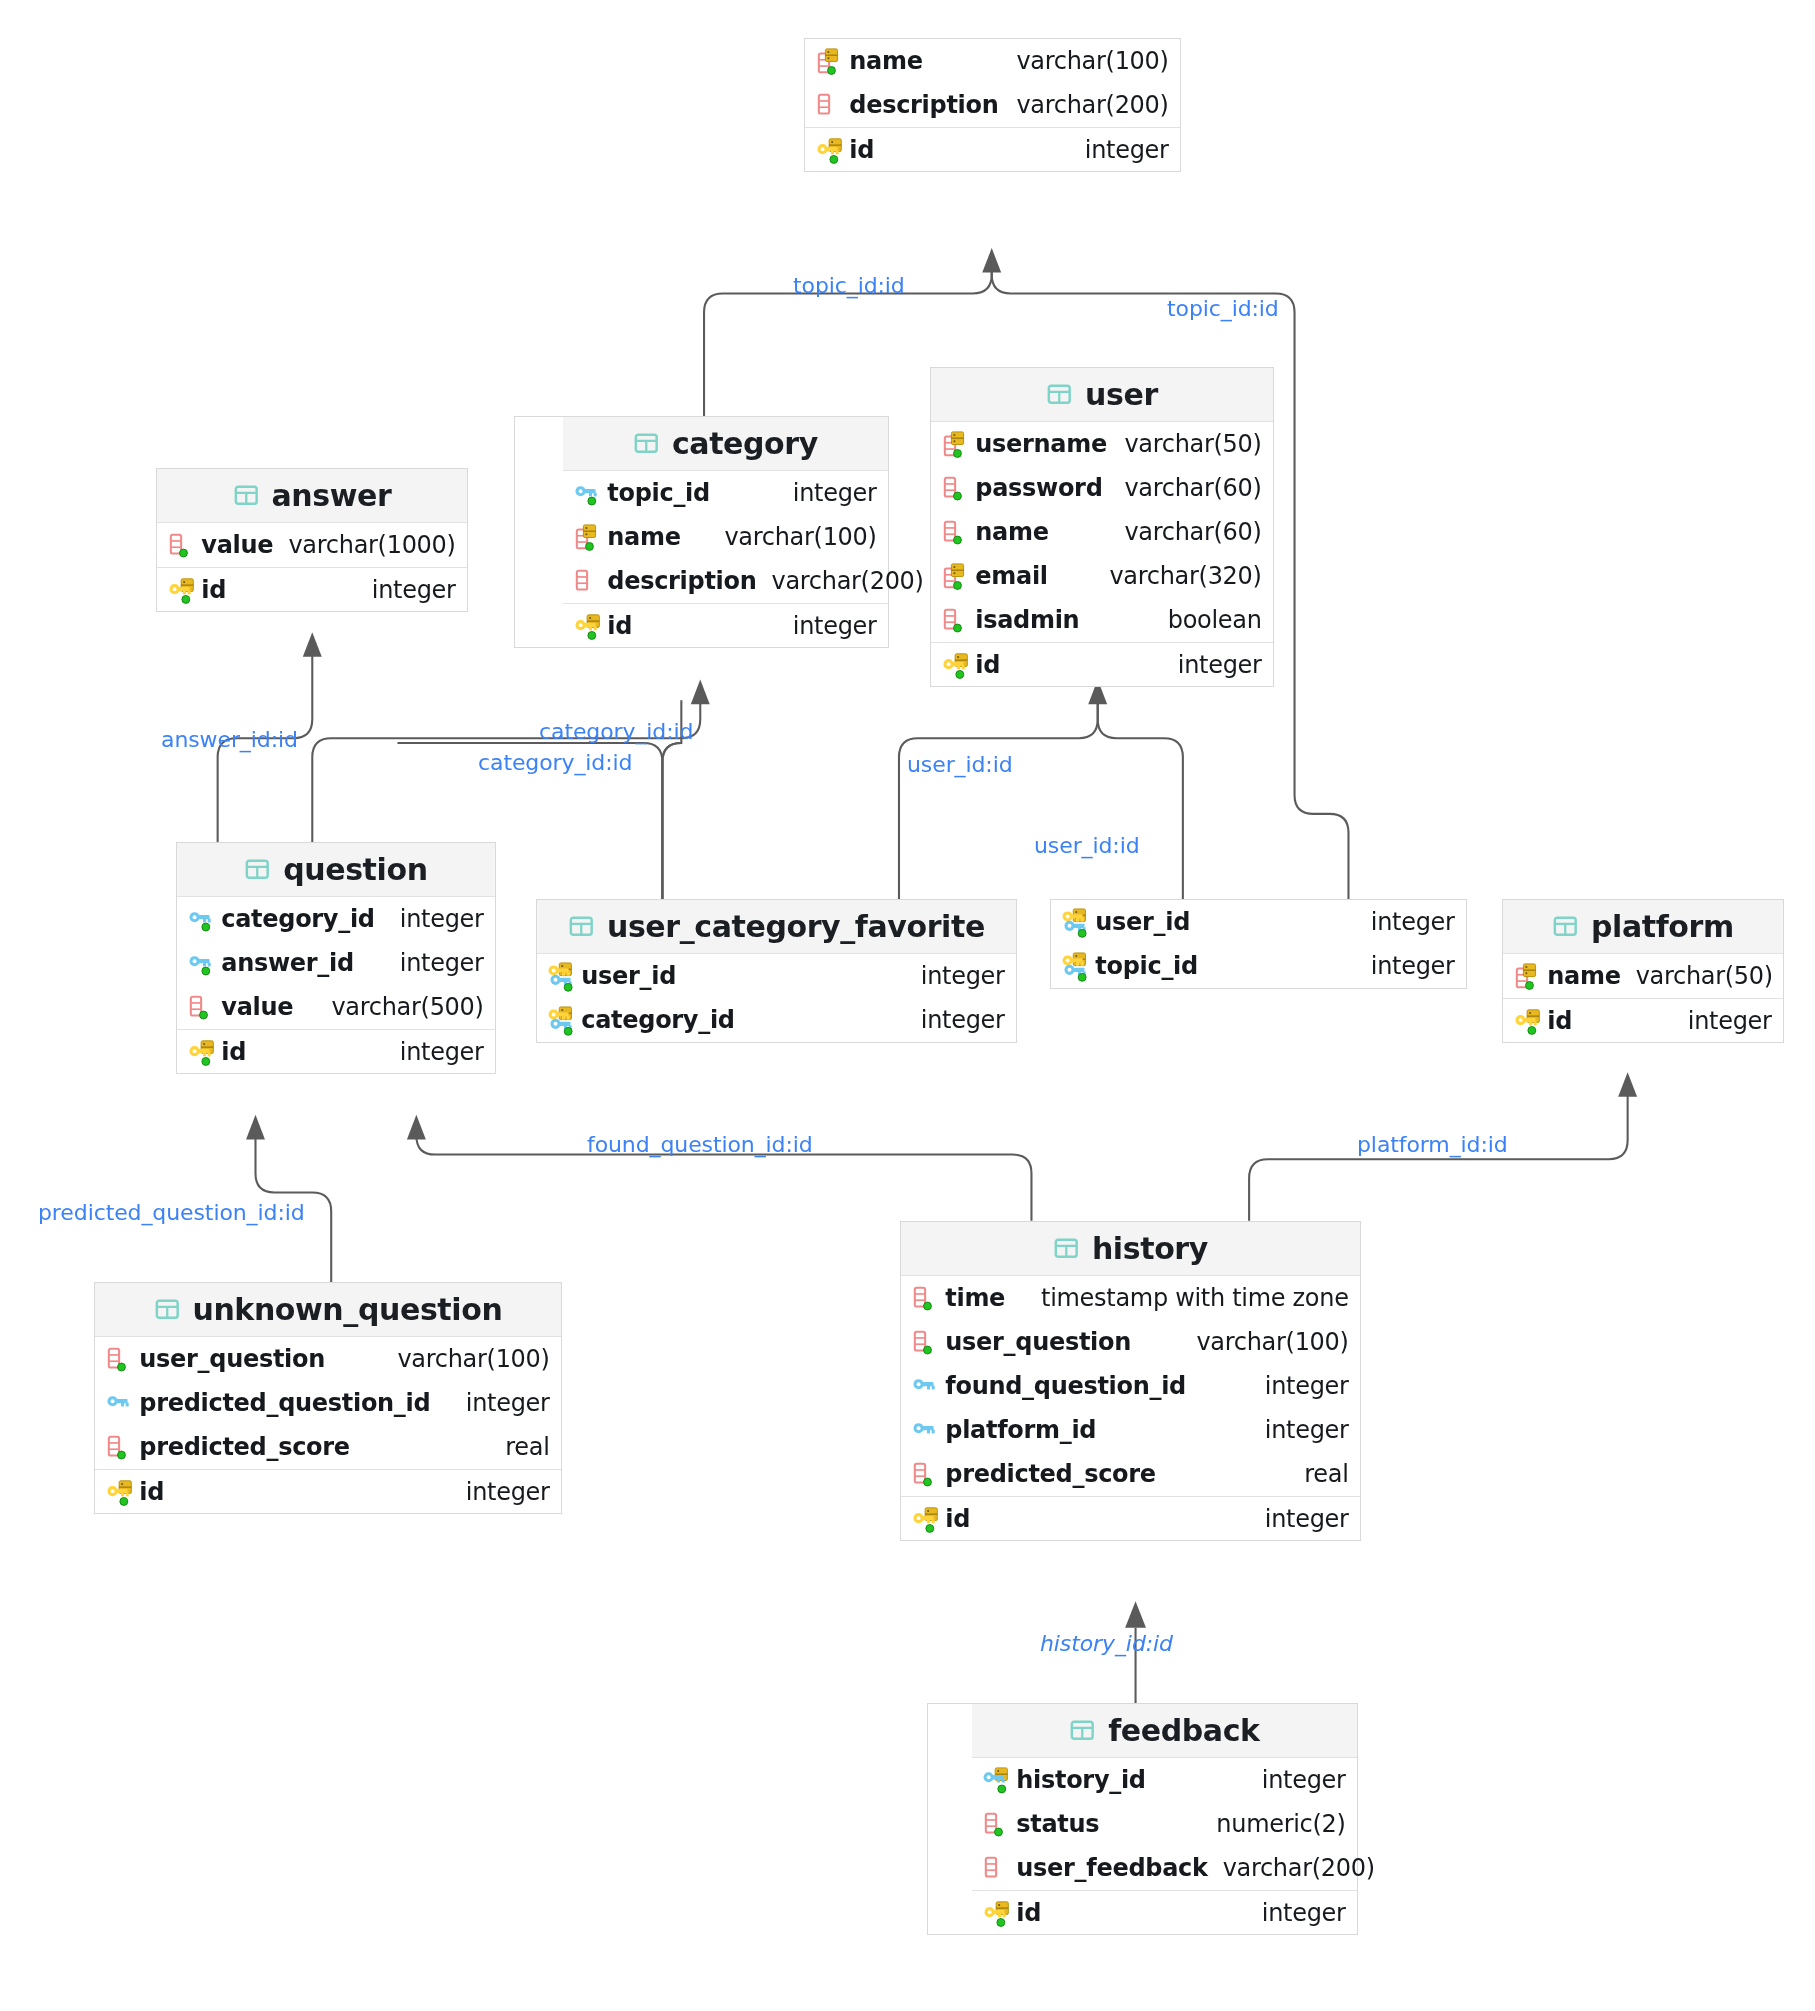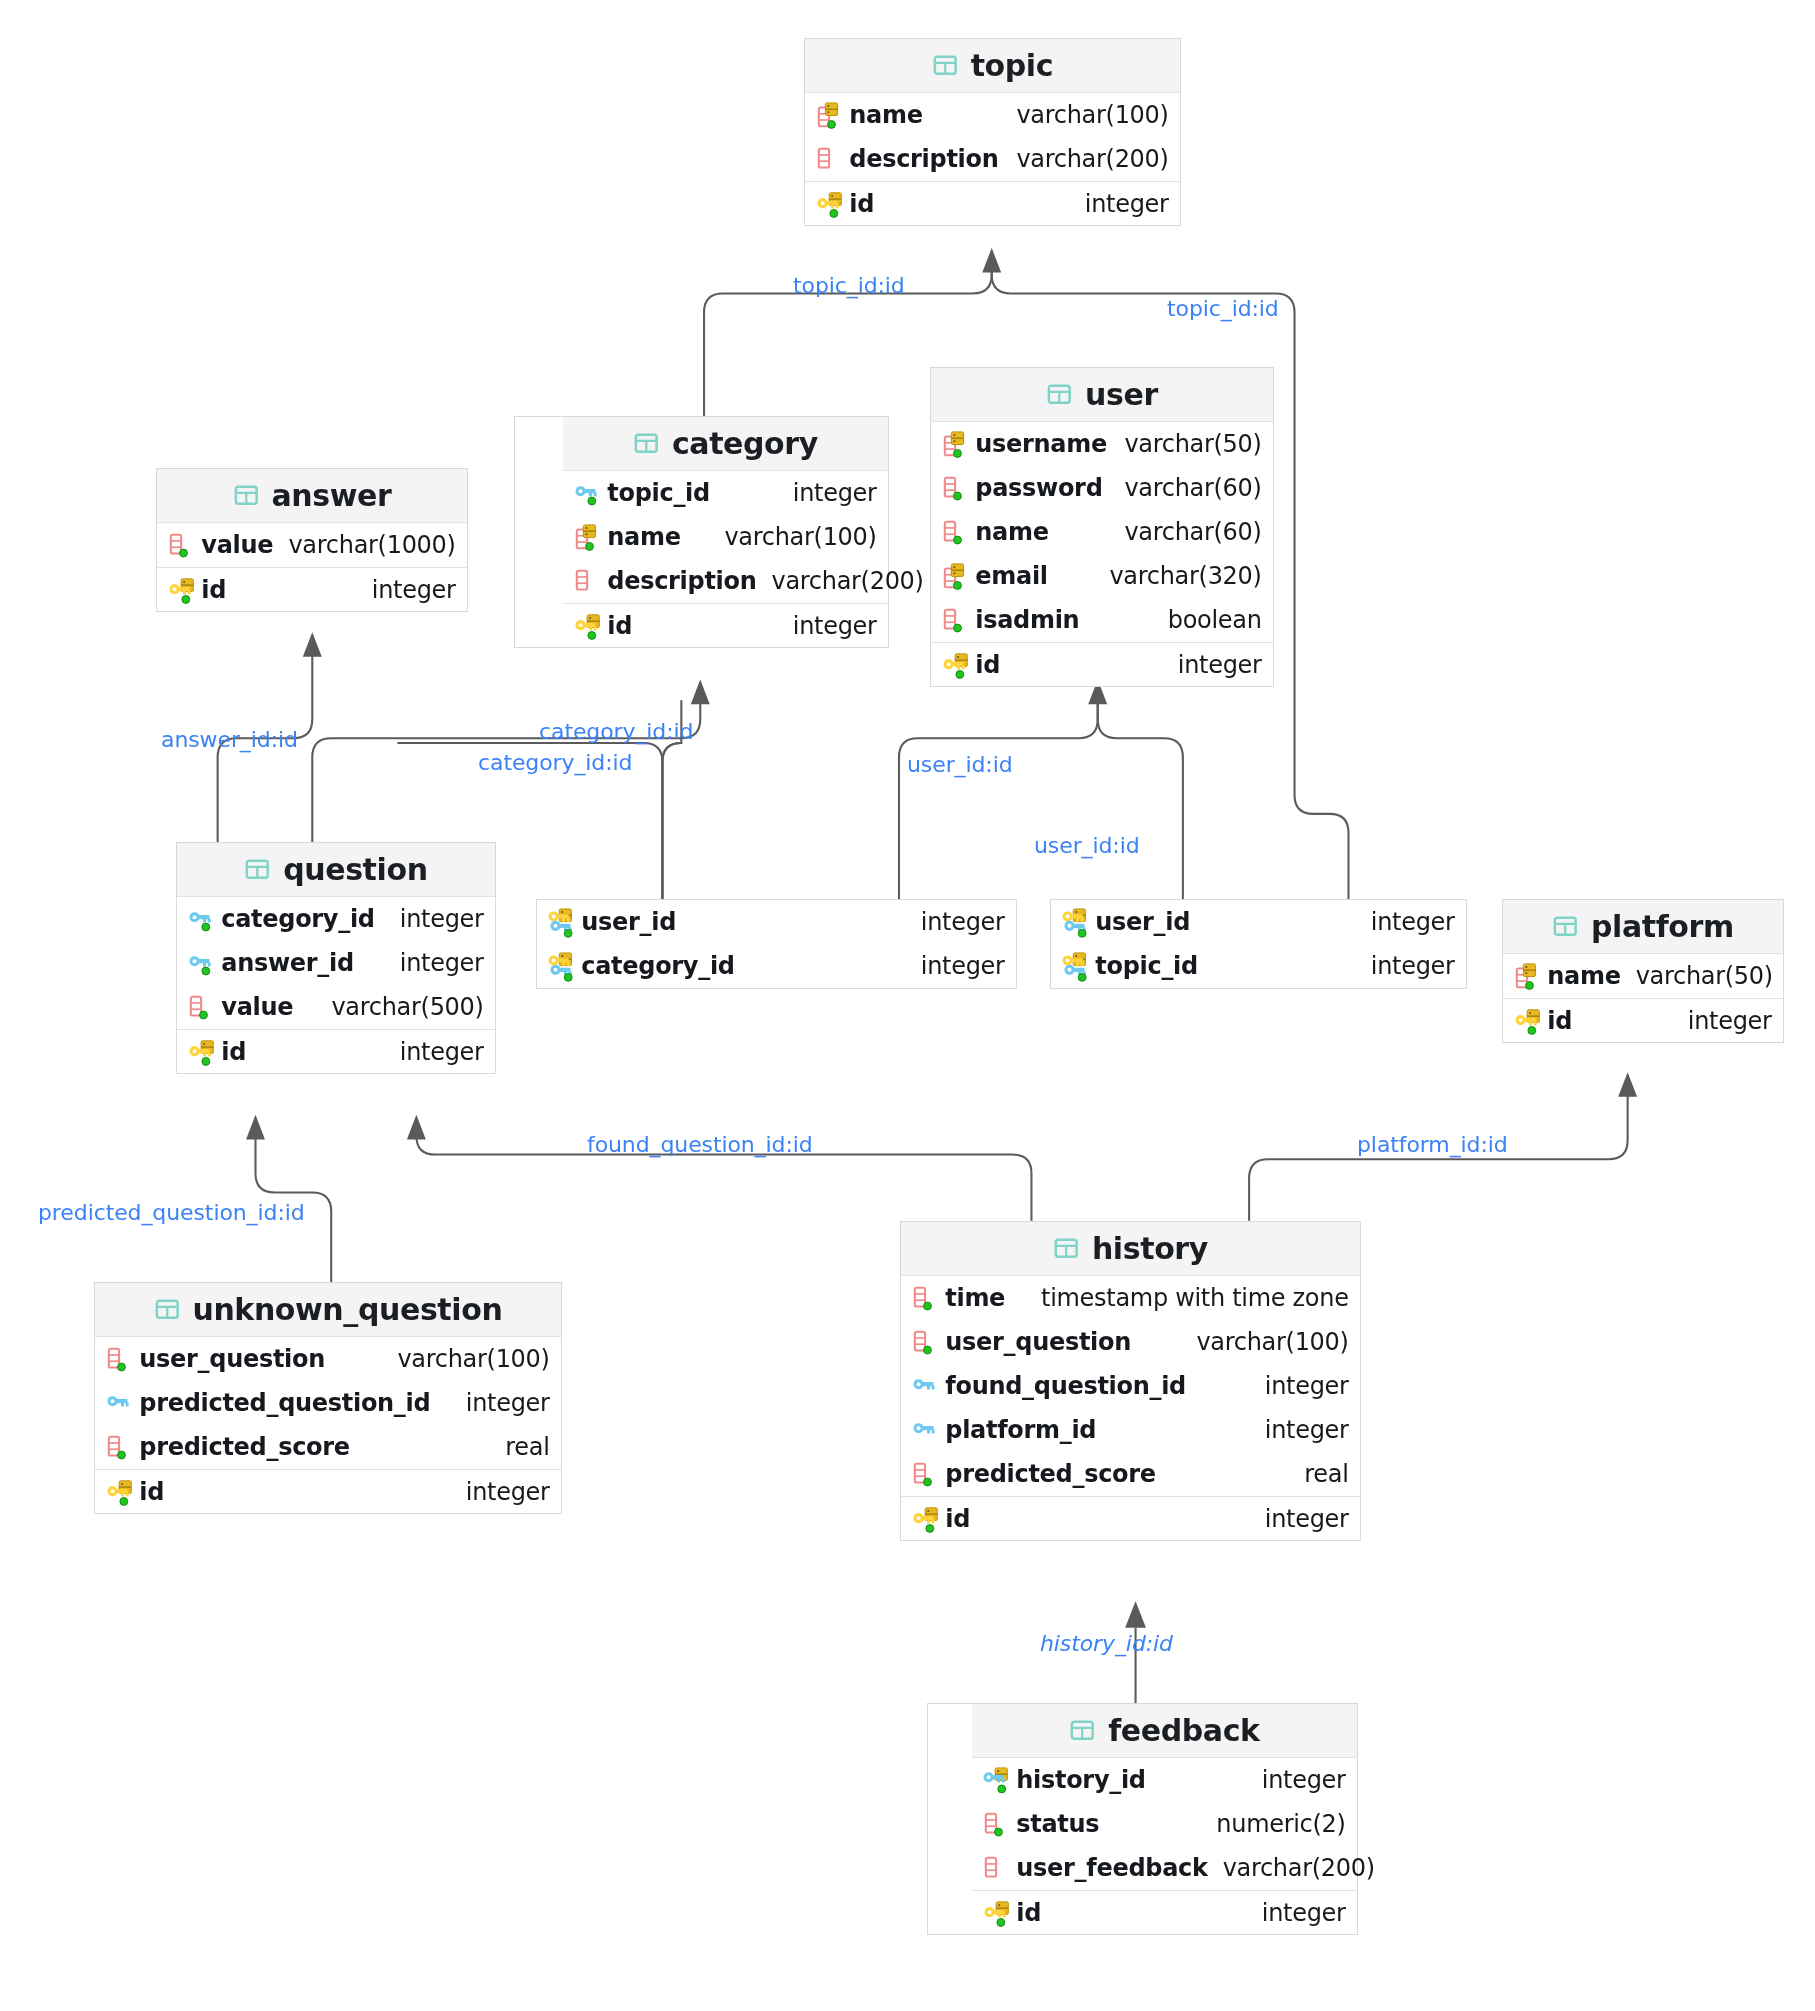--- a/index.html
+++ b/index.html
@@ -122,30 +122,20 @@
 
   <div class="edge-label" style="left:38px;top:1200px;">predicted_question_id:id</div>
 
   <div class="edge-label" style="left:587px;top:1132px;">found_question_id:id</div>
 
   <div class="edge-label" style="left:1357px;top:1132px;">platform_id:id</div>
 
   <div class="edge-label" style="left:1040px;top:1631px;font-style:italic;">history_id:id</div>
 
   <div class="table-card" id="tbl-topic" style="left:804px;  top:38px;   width:377px;">
-      <div class="tbl-head">
-        <span style="display: inline-flex; align-items: center;">
-          <svg width="26.5" height="26.5" viewBox="0 0 28 28" aria-hidden="true">
-    <rect x="3" y="5" width="22" height="18" rx="2.5" fill="none" stroke="#7fd4c7" stroke-width="2.6"></rect>
-    <line x1="3" y1="11.5" x2="25" y2="11.5" stroke="#7fd4c7" stroke-width="2.4"></line>
-    <line x1="14" y1="11.5" x2="14" y2="23" stroke="#7fd4c7" stroke-width="2.4"></line>
-  </svg>
-        </span>
-        <span class="tbl-title">topic</span>
-      </div>
       <div class="tbl-body">
         <div class="col-row">
           <span class="col-ico">
             <svg width="32" height="30" viewBox="0 0 34 32">
               <rect x="4" y="7" width="11" height="20" rx="2" fill="#fff" stroke="#f08a8a" stroke-width="2.2"></rect>
           <line x1="4" y1="13.6" x2="15" y2="13.6" stroke="#f08a8a" stroke-width="1.8"></line>
           <line x1="4" y1="20.3" x2="15" y2="20.3" stroke="#f08a8a" stroke-width="1.8"></line>
               <rect x="11" y="2" width="13" height="13.5" rx="1.6" fill="#e8b820" stroke="#b88f0a" stroke-width="1"></rect>
           <line x1="11" y1="8.7" x2="24" y2="8.7" stroke="#8a6a06" stroke-width="1.1"></line>
           <circle cx="14.2" cy="5.3" r="1.1" fill="#6d5304"></circle>
@@ -470,20 +460,30 @@
           <rect x="22" y="15.6" width="3.2" height="4" fill="#ffd43b"></rect>
               <circle cx="20" cy="25" r="4.2" fill="#22c422" stroke="#0e8a0e" stroke-width="1"></circle>
             </svg>
           </span>
           <span class="col-name">id</span>
           <span class="col-type">integer</span>
         </div>
       </div>
     </div>
   <div class="table-card" id="tbl-ucf" style="left:536px;  top:899px;  width:481px;">
+      <div class="tbl-head">
+        <span style="display: inline-flex; align-items: center;">
+          <svg width="26.5" height="26.5" viewBox="0 0 28 28" aria-hidden="true">
+    <rect x="3" y="5" width="22" height="18" rx="2.5" fill="none" stroke="#7fd4c7" stroke-width="2.6"></rect>
+    <line x1="3" y1="11.5" x2="25" y2="11.5" stroke="#7fd4c7" stroke-width="2.4"></line>
+    <line x1="14" y1="11.5" x2="14" y2="23" stroke="#7fd4c7" stroke-width="2.4"></line>
+  </svg>
+        </span>
+        <span class="tbl-title">user_category_favorite</span>
+      </div>
       <div class="tbl-body">
         <div class="col-row">
           <span class="col-ico">
             <svg width="32" height="30" viewBox="0 0 34 32">
               <rect x="13" y="1" width="13" height="13.5" rx="1.6" fill="#e8b820" stroke="#b88f0a" stroke-width="1"></rect>
           <line x1="13" y1="7.7" x2="26" y2="7.7" stroke="#8a6a06" stroke-width="1.1"></line>
           <circle cx="16.2" cy="4.3" r="1.1" fill="#6d5304"></circle>
           <circle cx="16.2" cy="11" r="1.1" fill="#6d5304"></circle>
               <circle cx="7" cy="9" r="5.4" fill="#ffd43b"></circle>
           <circle cx="7" cy="9" r="2.1" fill="#fff"></circle>

